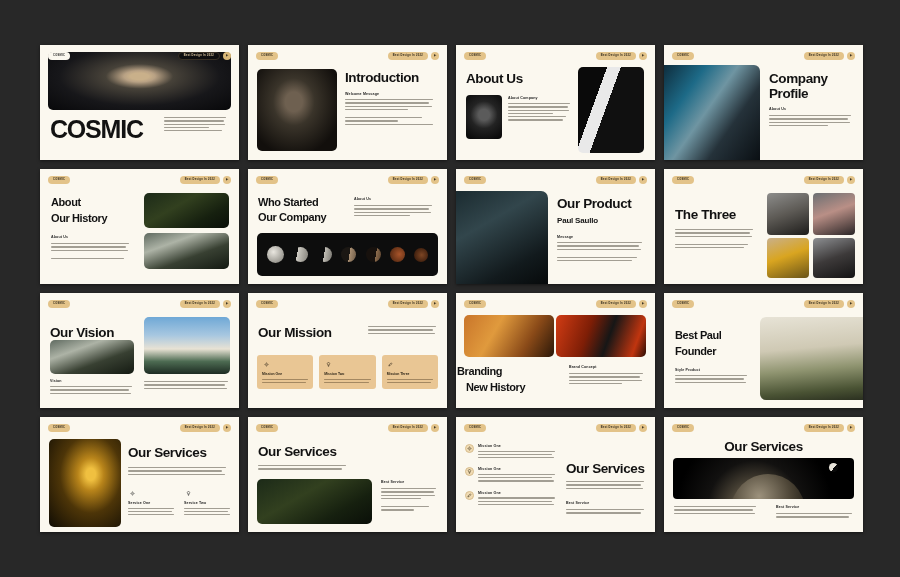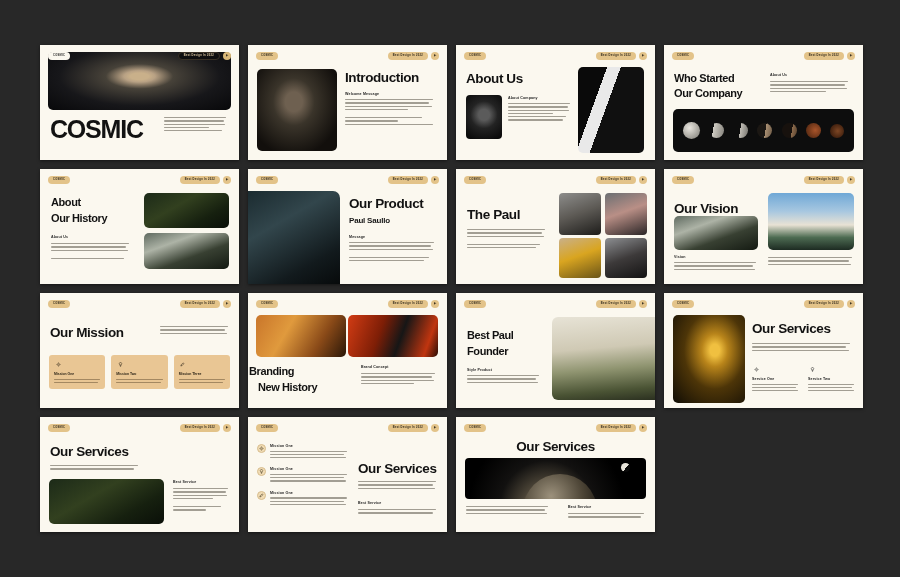--- a/index.html
+++ b/index.html
@@ -171,20 +171,65 @@
       <div class="ln"></div>
         <div class="ln"></div>
         <div class="ln"></div>
         <div class="ln"></div>
       <div class="ln"></div>
         <div class="ln"></div>
     </div>
     <div class="img bwcity" style="position:absolute;left:122px;top:22px;width:66px;height:86px;"></div>
   </div>
 
+  <div class="slide">
+    <div class="chrome">
+      <span class="pill">COSMIC</span>
+      <span class="chrome-right">
+        <span class="pill wide">Best Design In 2022</span>
+        <span class="dot">
+            <i></i>
+          </span>
+      </span>
+    </div>
+    <div class="img mech" style="position:absolute;left:0;top:20px;width:96px;height:95px;border-radius:0 6px 0 0;"></div>
+    <div class="htitle" style="position:absolute;left:105px;top:26px;">Company</div>
+    <div class="htitle" style="position:absolute;left:105px;top:41px;">Profile</div>
+    <div class="sublabel" style="position:absolute;left:105px;top:62px;">About Us</div>
+    <div class="lines" style="position:absolute;left:105px;top:70px;width:82px;">
+      <div class="ln"></div>
+        <div class="ln"></div>
+        <div class="ln"></div>
+        <div class="ln"></div>
+    </div>
+  </div>
+
+  <div class="slide">
+    <div class="chrome">
+      <span class="pill">COSMIC</span>
+      <span class="chrome-right">
+        <span class="pill wide">Best Design In 2022</span>
+        <span class="dot">
+            <i></i>
+          </span>
+      </span>
+    </div>
+    <div class="htitle sm" style="position:absolute;left:11px;top:27px;">About</div>
+    <div class="htitle sm" style="position:absolute;left:11px;top:43px;">Our History</div>
+    <div class="sublabel" style="position:absolute;left:11px;top:66px;">About Us</div>
+    <div class="lines" style="position:absolute;left:11px;top:74px;width:78px;">
+      <div class="ln"></div>
+        <div class="ln"></div>
+        <div class="ln"></div>
+      <div class="gap"></div>
+        <div class="ln"></div>
+    </div>
+    <div class="img forestA" style="position:absolute;left:104px;top:24px;width:85px;height:35px;"></div>
+    <div class="img rockB" style="position:absolute;left:104px;top:64px;width:85px;height:36px;"></div>
+  </div>
 
   <div class="slide">
     <div class="chrome">
       <span class="pill">COSMIC</span>
       <span class="chrome-right">
         <span class="pill wide">Best Design In 2022</span>
         <span class="dot">
             <i></i>
           </span>
       </span>
@@ -212,44 +257,20 @@
   <div class="slide">
     <div class="chrome">
       <span class="pill">COSMIC</span>
       <span class="chrome-right">
         <span class="pill wide">Best Design In 2022</span>
         <span class="dot">
             <i></i>
           </span>
       </span>
     </div>
-    <div class="htitle sm" style="position:absolute;left:11px;top:27px;">About</div>
-    <div class="htitle sm" style="position:absolute;left:11px;top:43px;">Our History</div>
-    <div class="sublabel" style="position:absolute;left:11px;top:66px;">About Us</div>
-    <div class="lines" style="position:absolute;left:11px;top:74px;width:78px;">
-      <div class="ln"></div>
-        <div class="ln"></div>
-        <div class="ln"></div>
-      <div class="gap"></div>
-        <div class="ln"></div>
-    </div>
-    <div class="img forestA" style="position:absolute;left:104px;top:24px;width:85px;height:35px;"></div>
-    <div class="img rockB" style="position:absolute;left:104px;top:64px;width:85px;height:36px;"></div>
-  </div>
-
-  <div class="slide">
-    <div class="chrome">
-      <span class="pill">COSMIC</span>
-      <span class="chrome-right">
-        <span class="pill wide">Best Design In 2022</span>
-        <span class="dot">
-            <i></i>
-          </span>
-      </span>
-    </div>
     <div class="img portrait" style="position:absolute;left:0;top:22px;width:92px;height:93px;border-radius:0 7px 0 0;"></div>
     <div class="htitle" style="position:absolute;left:101px;top:27px;">Our Product</div>
     <div class="name" style="position:absolute;left:101px;top:47px;">Paul Saullo</div>
     <div class="sublabel" style="position:absolute;left:101px;top:66px;">Message</div>
     <div class="lines" style="position:absolute;left:101px;top:73px;width:85px;">
       <div class="ln"></div>
         <div class="ln"></div>
         <div class="ln"></div>
       <div class="gap"></div>
         <div class="ln"></div>
@@ -260,21 +281,21 @@
   <div class="slide">
     <div class="chrome">
       <span class="pill">COSMIC</span>
       <span class="chrome-right">
         <span class="pill wide">Best Design In 2022</span>
         <span class="dot">
             <i></i>
           </span>
       </span>
     </div>
-    <div class="htitle" style="position:absolute;left:11px;top:38px;">The Paul</div>
+    <div class="htitle" style="position:absolute;left:11px;top:38px;">The Three</div>
     <div class="lines" style="position:absolute;left:11px;top:60px;width:78px;">
       <div class="ln"></div>
         <div class="ln"></div>
         <div class="ln"></div>
       <div class="gap"></div>
         <div class="ln"></div>
         <div class="ln"></div>
     </div>
     <div class="img sq team1" style="position:absolute;left:103px;top:24px;width:42px;height:42px;"></div>
     <div class="img sq team2" style="position:absolute;left:149px;top:24px;width:42px;height:42px;"></div>

